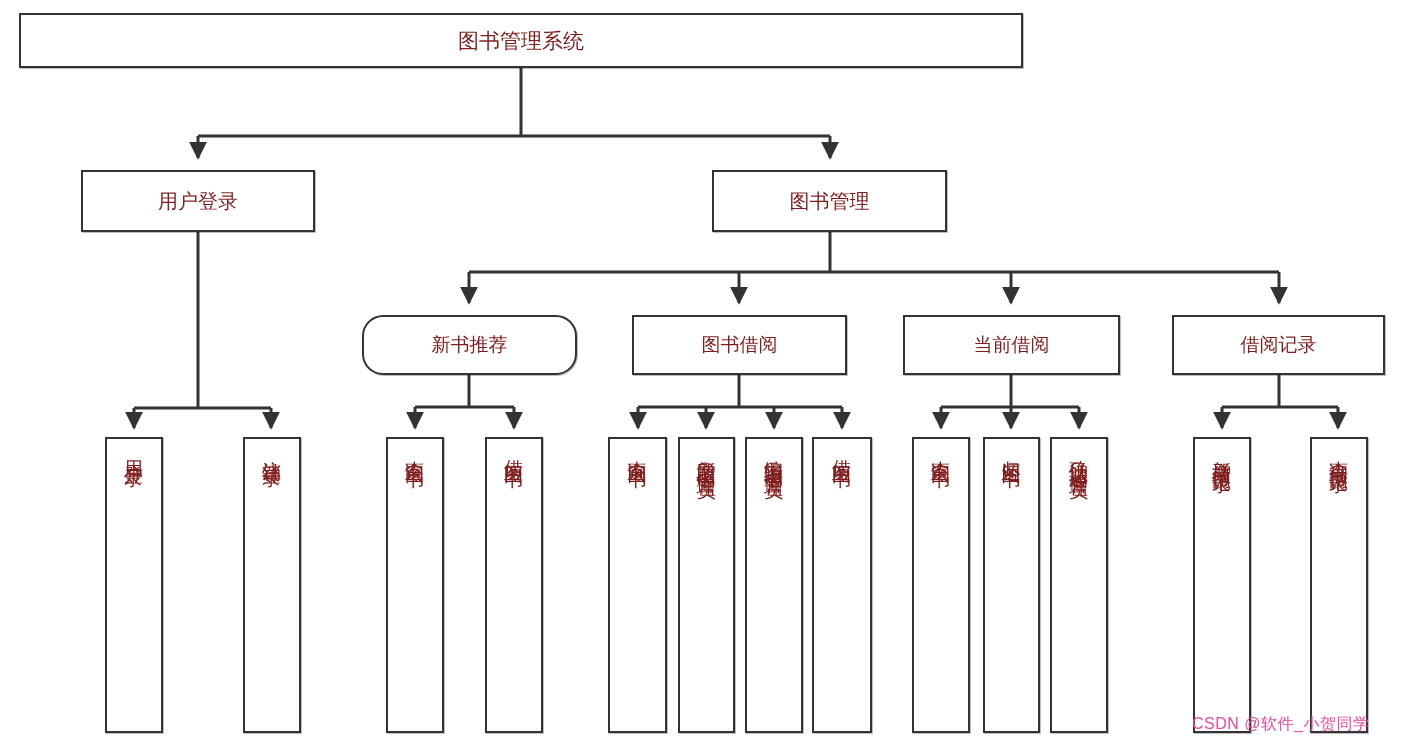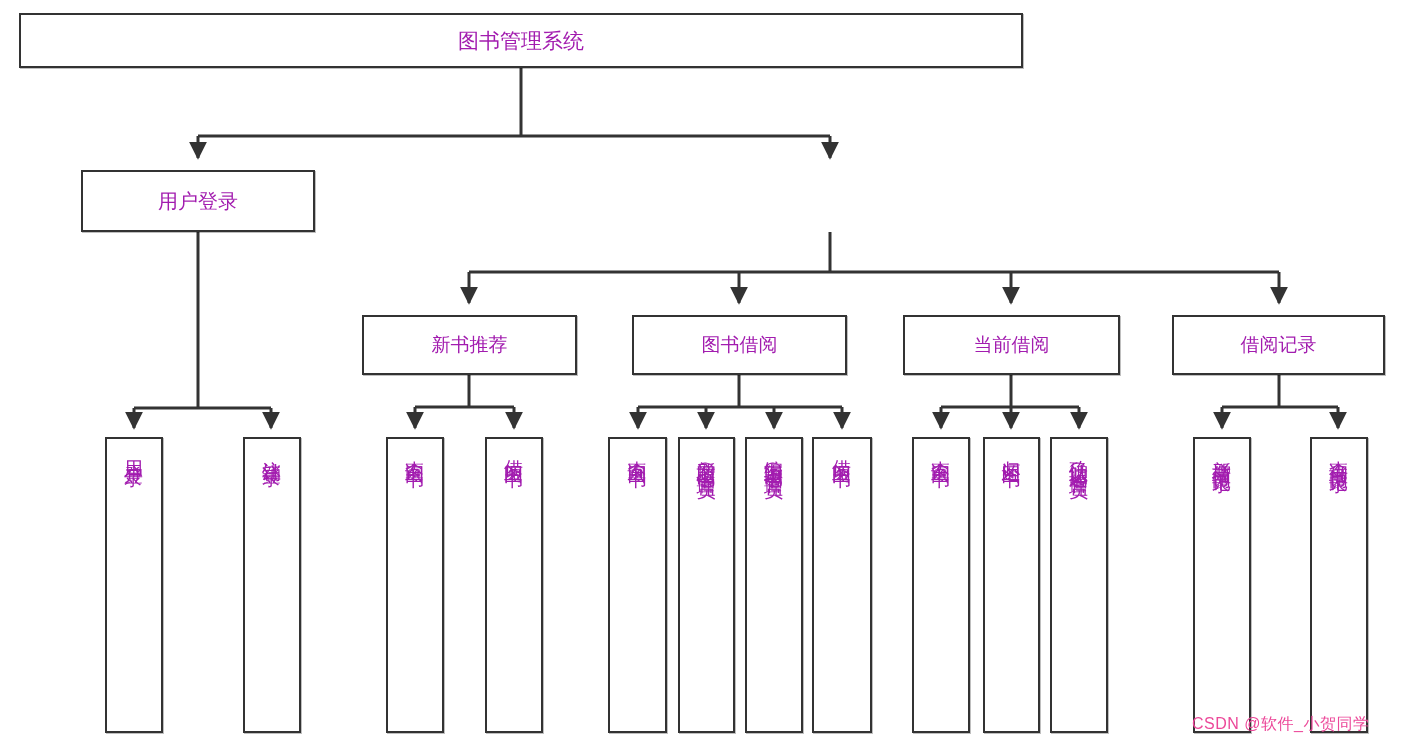--- a/index.html
+++ b/index.html
@@ -24,21 +24,21 @@
     pointer-events: none;
   }
   .node {
     position: absolute;
     box-sizing: border-box;
     border: 2px solid #333333;
     background: #ffffff;
     display: flex;
     align-items: center;
     justify-content: center;
-    color: #a21caf;
+    color: #7f1d1d;
     box-shadow: 1px 1px 0 rgba(0,0,0,0.25);
   }
   .node.root {
     font-size: 21px;
   }
   .node.level2 {
     font-size: 20px;
   }
   .node.level3 {
     font-size: 19px;
@@ -121,22 +121,25 @@
     </g>
   </svg>
 
   <div class="node root" style="left:19px; top:13px; width:1004px; height:55px;">
     <span>图书管理系统</span>
   </div>
 
   <div class="node level2" style="left:81px; top:170px; width:234px; height:62px;">
     <span>用户登录</span>
   </div>
+  <div class="node level2" style="left:712px; top:170px; width:235px; height:62px;">
+    <span>图书管理</span>
+  </div>
 
-  <div class="node level3" style="left:362px; top:315px; width:215px; height:60px;">
+  <div class="node level3" style="left:362px; top:315px; width:215px; height:60px;border-radius:21px;">
     <span>新书推荐</span>
   </div>
   <div class="node level3" style="left:632px; top:315px; width:215px; height:60px;text-align:right;">
     <span>图书借阅</span>
   </div>
   <div class="node level3" style="left:1172px; top:315px; width:213px; height:60px;">
     <span>借阅记录</span>
   </div>
   <div class="node level3" style="left:903px; top:315px; width:217px; height:60px;">
     <span>当前借阅</span>

